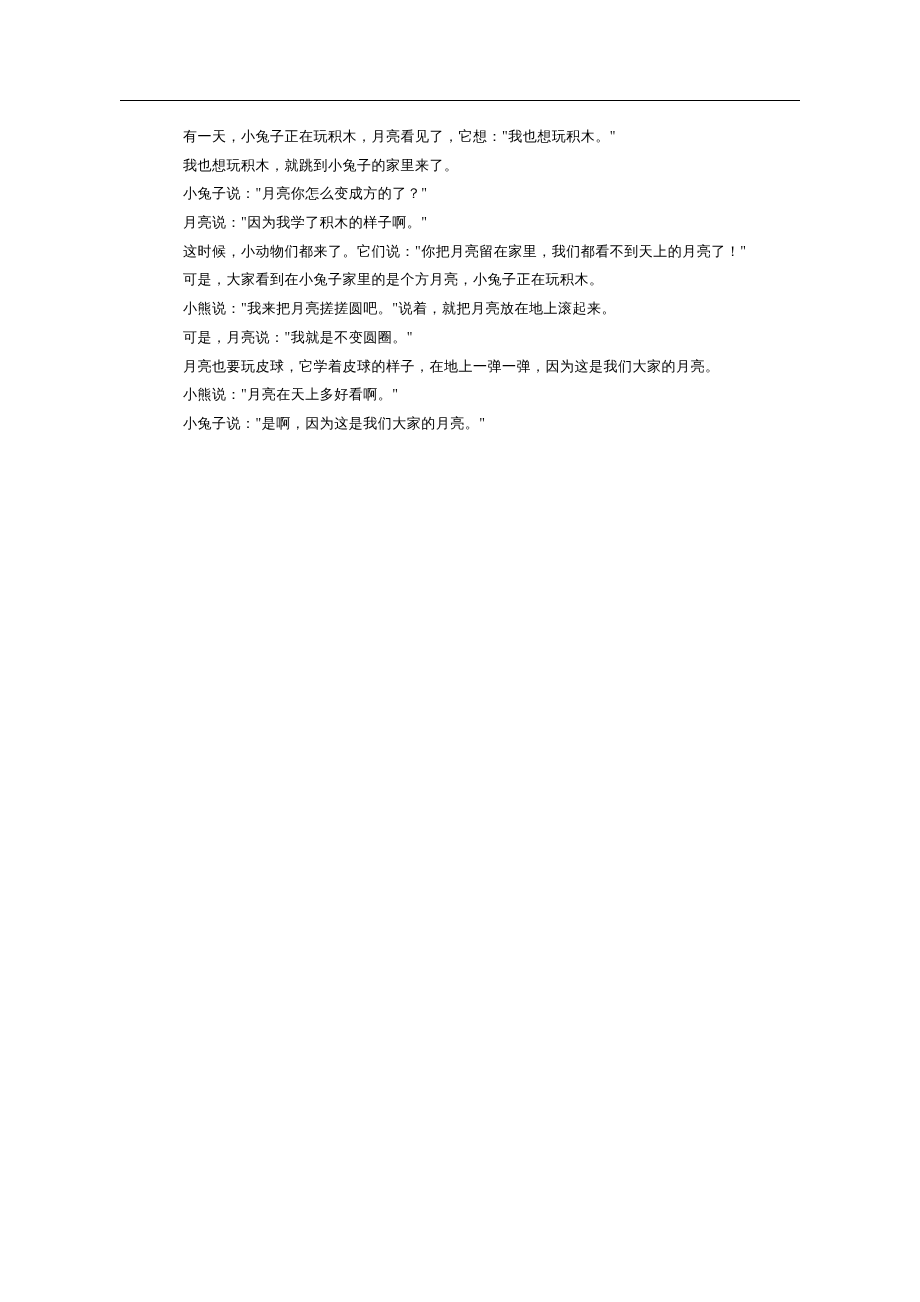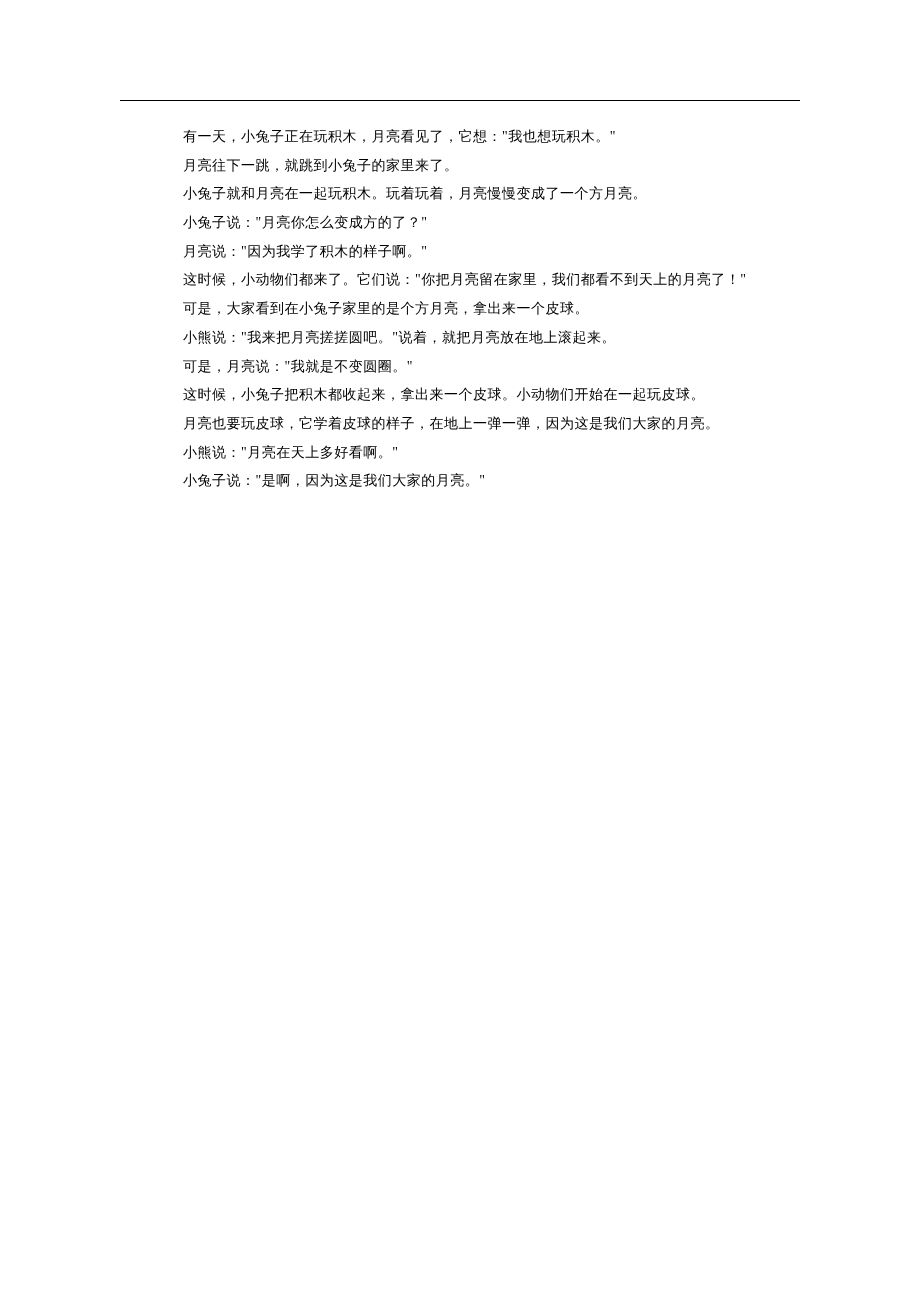--- a/index.html
+++ b/index.html
@@ -32,26 +32,24 @@
       letter-spacing: 0.5px;
     }
   </style>
 </head>
 <body>
 
 <div class="page-container">
   <div class="divider-line"></div>
   <div class="content">
     <p class="paragraph">有一天，小兔子正在玩积木，月亮看见了，它想："我也想玩积木。"</p>
-    <p class="paragraph">月亮往下一跳，就跳到小兔子的家里来了。</p>
-    <p class="paragraph">小兔子就和月亮在一起玩积木。玩着玩着，月亮慢慢变成了一个方月亮。</p>
+    <p class="paragraph">我也想玩积木，就跳到小兔子的家里来了。</p>
     <p class="paragraph">小兔子说："月亮你怎么变成方的了？"</p>
     <p class="paragraph">月亮说："因为我学了积木的样子啊。"</p>
     <p class="paragraph">这时候，小动物们都来了。它们说："你把月亮留在家里，我们都看不到天上的月亮了！"</p>
-    <p class="paragraph">可是，大家看到在小兔子家里的是个方月亮，拿出来一个皮球。</p>
+    <p class="paragraph">可是，大家看到在小兔子家里的是个方月亮，小兔子正在玩积木。</p>
     <p class="paragraph">小熊说："我来把月亮搓搓圆吧。"说着，就把月亮放在地上滚起来。</p>
     <p class="paragraph">可是，月亮说："我就是不变圆圈。"</p>
-    <p class="paragraph">这时候，小兔子把积木都收起来，拿出来一个皮球。小动物们开始在一起玩皮球。</p>
     <p class="paragraph">月亮也要玩皮球，它学着皮球的样子，在地上一弹一弹，因为这是我们大家的月亮。</p>
     <p class="paragraph">小熊说："月亮在天上多好看啊。"</p>
     <p class="paragraph">小兔子说："是啊，因为这是我们大家的月亮。"</p>
   </div>
 </div>
 
 </body></html>

